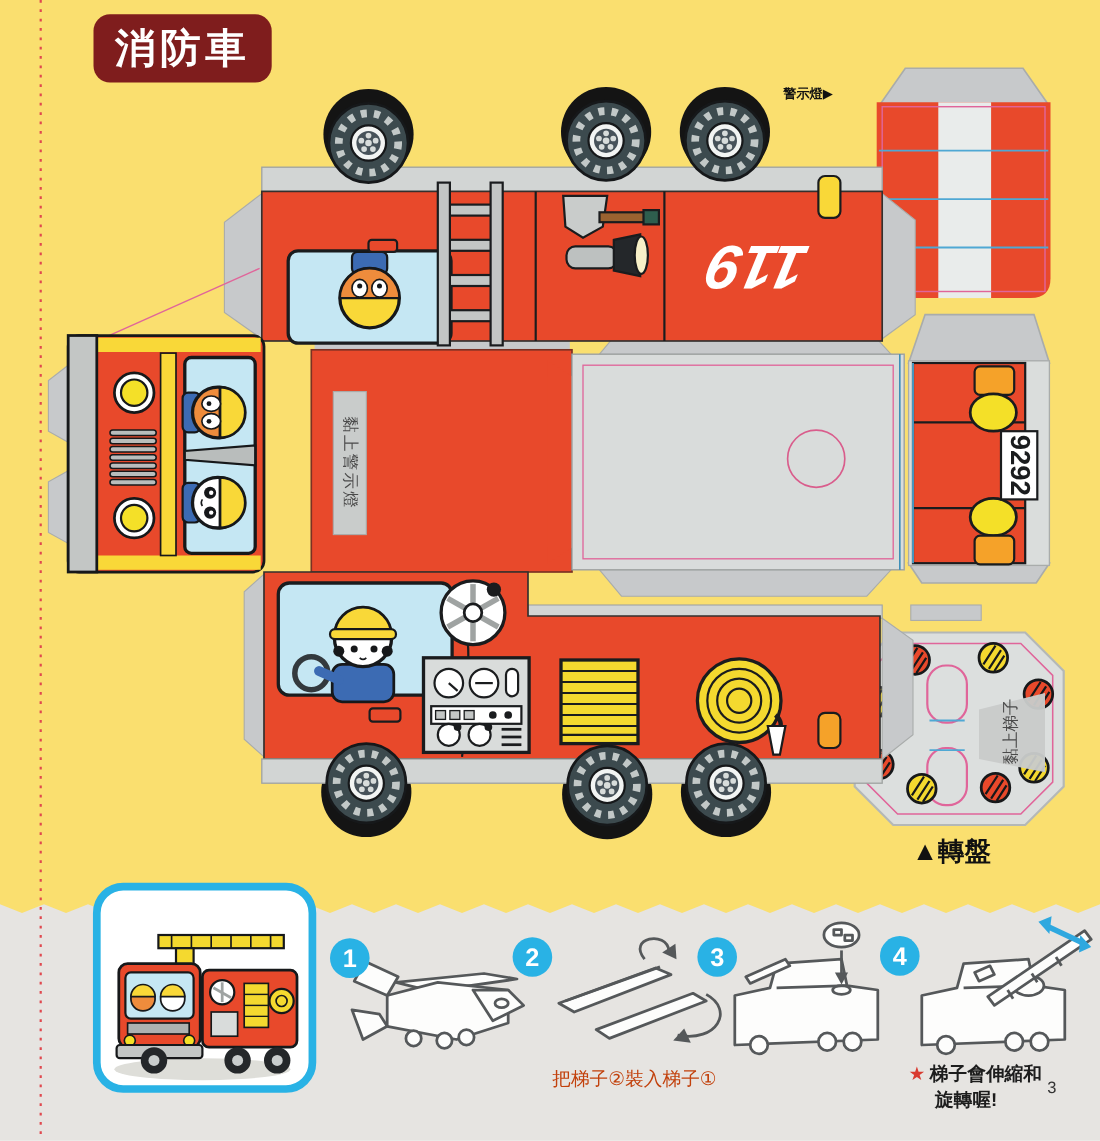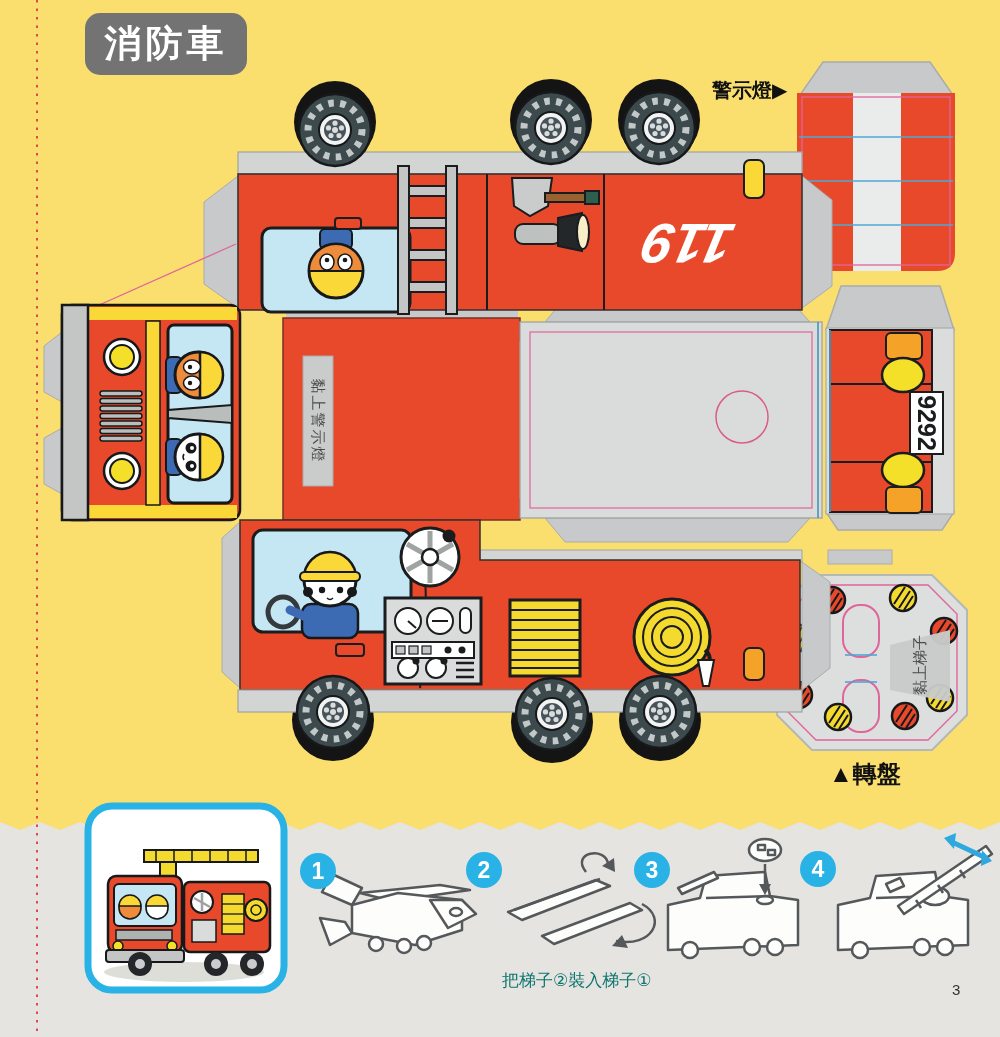--- a/index.html
+++ b/index.html
@@ -1,26 +1,26 @@
 <!DOCTYPE html>
 <html><head>
 <meta charset="utf-8">
 <style>
   html,body{margin:0;padding:0;}
   body{font-family:"Liberation Sans","DejaVu Sans",sans-serif;}
   #page{position:relative;width:1000px;height:1037px;overflow:hidden;background:#E6E4E1;}
   .abs{position:absolute;}
-  #title-badge{left:85px;top:13px;width:162px;height:62px;background:#737373;border-radius:15px;
+  #title-badge{left:85px;top:13px;width:162px;height:62px;background:#7f1d1d;border-radius:15px;
     display:flex;align-items:center;justify-content:center;color:#fff;font-size:37px;font-weight:bold;letter-spacing:4px;}
   .plain-label{color:#111;font-weight:bold;}
-  #warning-light-label{left:712px;top:77px;font-size:20px;text-align:right;}
+  #warning-light-label{left:712px;top:77px;font-size:12px;text-align:right;}
   #turntable-label{left:829px;top:758px;font-size:24px;}
   .step-num{width:36px;height:36px;border-radius:50%;background:#29B2E5;color:#fff;
     display:flex;align-items:center;justify-content:center;font-size:23px;font-weight:bold;}
-  #step-caption{left:502px;top:969px;font-size:17px;color:#0f766e;}
+  #step-caption{left:502px;top:969px;font-size:17px;color:#c2410c;}
   #note{left:826px;top:966px;font-size:17px;color:#1d1d1d;font-weight:bold;line-height:1.35;}
   #note .star{color:#D93A2F;margin-right:4px;}
   #note .line2{margin-left:24px;}
   #page-number{left:952px;top:981px;font-size:15px;color:#333;}
 </style>
 </head>
 <body>
 
 <div id="page">
 
@@ -424,16 +424,20 @@
 <div id="warning-light-label" class="abs plain-label">警示燈▶</div>
 <div id="turntable-label" class="abs plain-label">▲轉盤</div>
 
 <div class="abs step-num" style="left:300px;top:853px">1</div>
 <div class="abs step-num" style="left:466px;top:852px">2</div>
 <div class="abs step-num" style="left:634px;top:852px">3</div>
 <div class="abs step-num" style="left:800px;top:851px">4</div>
 
 <div id="step-caption" class="abs">把梯子②裝入梯子①</div>
 
+<div id="note" class="abs">
+  <span class="star">★</span><span>梯子會伸縮和</span><br>
+  <span class="line2">旋轉喔!</span>
+</div>
 
 <div id="page-number" class="abs">3</div>
 
 </div>
 
 </body></html>

